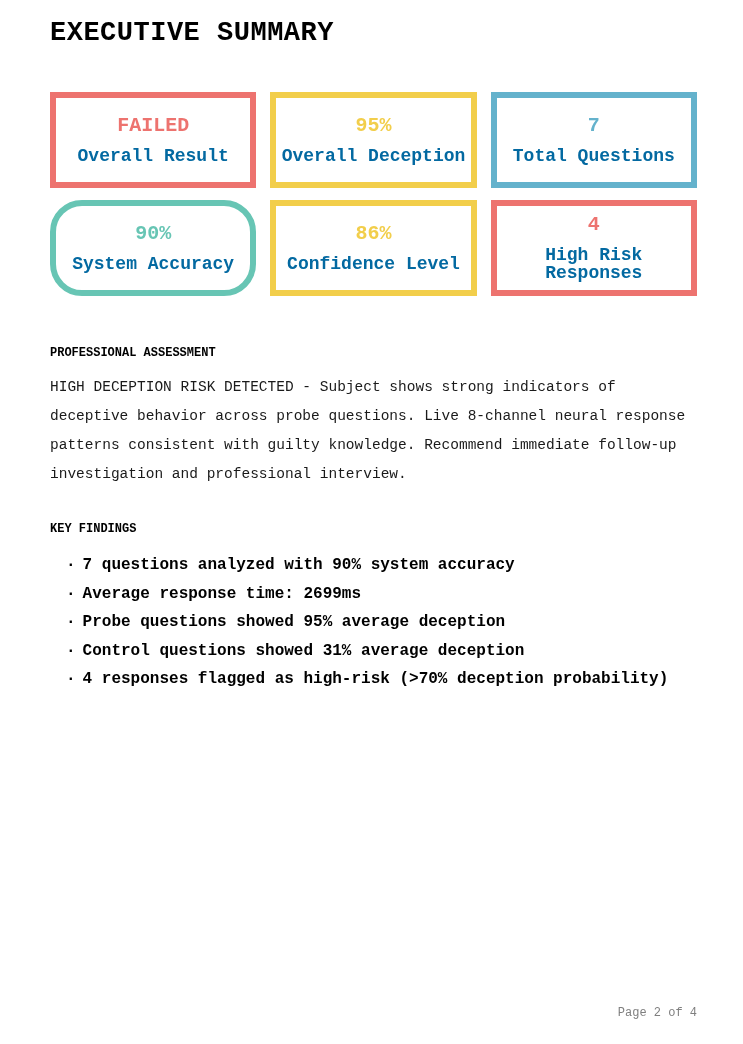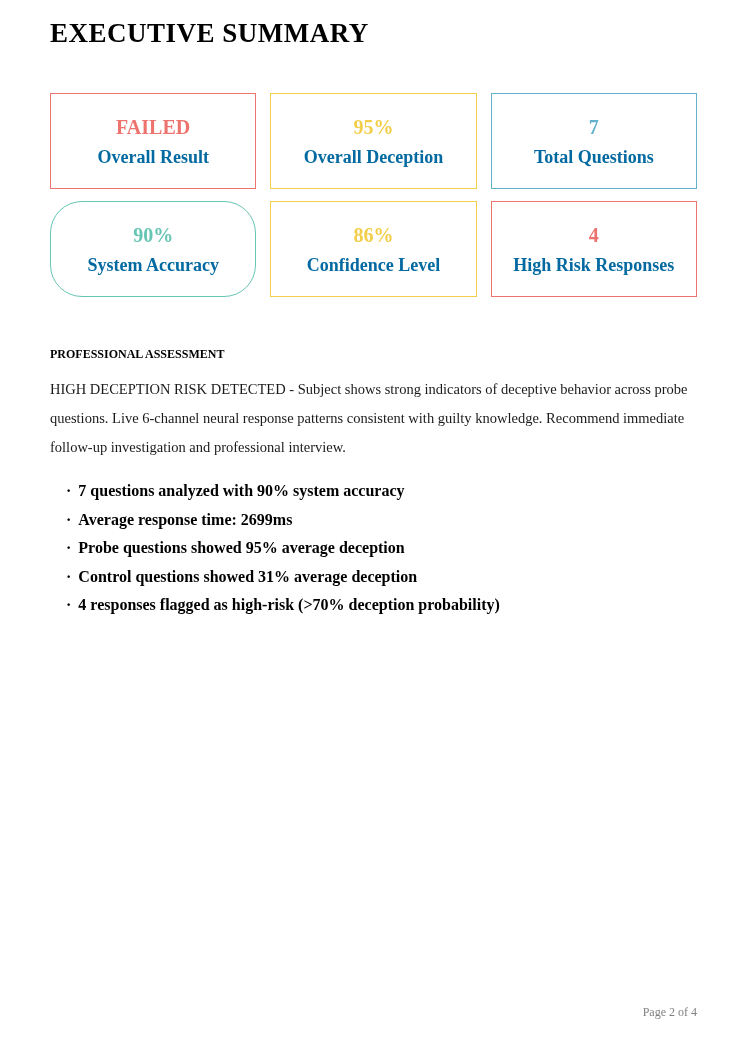--- a/index.html
+++ b/index.html
@@ -1,21 +1,21 @@
 <!DOCTYPE html>
 <html><head>
 <meta charset="utf-8">
 <style>
   html, body { margin: 0; padding: 0; background: #ffffff; }
   .page {
     position: relative;
     width: 743px;
     height: 1044px;
     background: #ffffff;
-    font-family: Liberation Serif, serif;
+    font-family: Liberation Mono, monospace;
     color: #000;
     overflow: hidden;
     box-sizing: border-box;
     padding: 0 46px 0 50px;
   }
   .doc-title {
     margin: 0;
     padding-top: 18px;
     font-size: 27px;
     font-weight: bold;
@@ -25,21 +25,21 @@
   .stats-grid {
     margin-top: 44px;
     display: grid;
     grid-template-columns: repeat(3, 1fr);
     column-gap: 14px;
     row-gap: 12px;
   }
   .stat-card {
     box-sizing: border-box;
     height: 96px;
-    border: 1px solid #7f1d1d;
+    border: 6px solid #7f1d1d;
     background: #fff;
     display: flex;
     flex-direction: column;
     align-items: center;
     justify-content: center;
     text-align: center;
   }
   .stat-value {
     font-size: 20px;
     font-weight: bold;
@@ -127,22 +127,23 @@
     </div>
 
     <div class="stat-card" style="border-color: rgb(237, 115, 111);">
       <div class="stat-value" style="color: rgb(237, 115, 111);">4</div>
       <div class="stat-label">High Risk Responses</div>
     </div>
 
   </div>
 
   <h2 class="section-heading assessment-heading">PROFESSIONAL ASSESSMENT</h2>
-  <p class="assessment-body">HIGH DECEPTION RISK DETECTED - Subject shows strong indicators of deceptive behavior across probe questions. Live 6-channel neural response patterns consistent with guilty knowledge. Recommend immediate follow-up investigation and professional interview.</p>
+  <p class="assessment-body">HIGH DECEPTION RISK DETECTED - Subject shows strong indicators of deceptive behavior across probe questions. Live 8-channel neural response patterns consistent with guilty knowledge. Recommend immediate follow-up investigation and professional interview.</p>
 
+  <h2 class="section-heading findings-heading">KEY FINDINGS</h2>
 
   <ul class="findings-list">
     <li>
       <span class="bullet-dot">·</span><span>7 questions analyzed with 90% system accuracy</span>
     </li>
     <li>
       <span class="bullet-dot">·</span><span>Average response time: 2699ms</span>
     </li>
     <li>
       <span class="bullet-dot">·</span><span>Probe questions showed 95% average deception</span>

